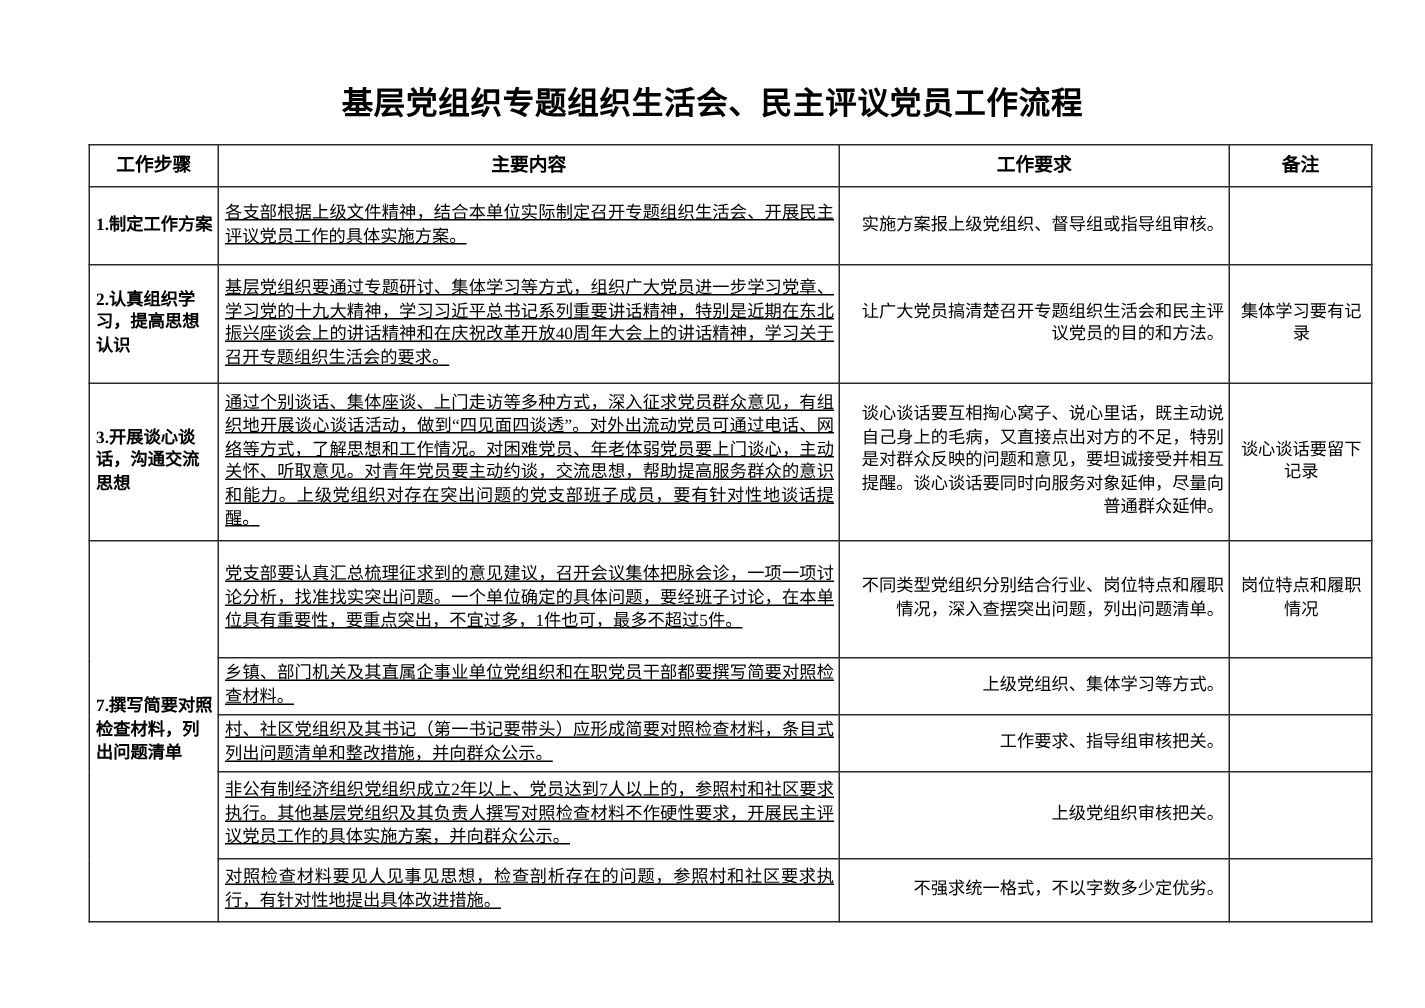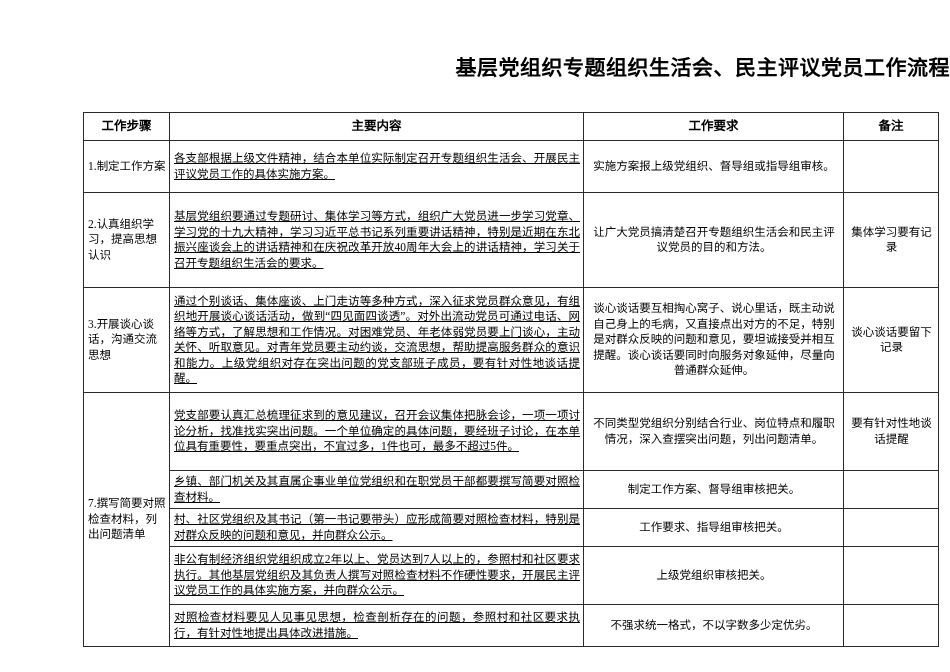--- a/index.html
+++ b/index.html
@@ -20,33 +20,32 @@
     width: 950px;
     height: 672px;
     background: #ffffff;
     box-sizing: border-box;
   }
   .doc-title {
     position: absolute;
     left: 0;
     top: 56px;
     width: 950px;
-    text-align: right;
+    text-align: center;
     font-size: 21px;
     font-weight: bold;
     letter-spacing: 0.5px;
     line-height: 28px;
-    font-family: Liberation Mono, monospace;
+    font-family: Liberation Sans, sans-serif;
   }
   .table-wrap {
     position: absolute;
     left: 59px;
-    top: 112px;
+    top: 96px;
     width: 855px;
-    margin-left: 24px;
   }
   table.flow {
     border-collapse: collapse;
     table-layout: fixed;
     width: 855px;
     background: #ffffff;
   }
   table.flow col.c-step  { width: 86px; }
   table.flow col.c-main  { width: 414px; }
   table.flow col.c-req   { width: 260px; }
@@ -63,38 +62,38 @@
     box-sizing: border-box;
   }
   table.flow th {
     text-align: center;
     font-weight: bold;
     font-size: 12.5px;
     height: 28px;
     padding: 4px 3px;
   }
   td.step-cell {
-    font-weight: normal;
+    font-weight: bold;
     text-align: left;
     font-size: 12px;
     line-height: 17px;
     padding-left: 3px;
     padding-right: 2px;
   }
   td.body-cell {
     text-align: justify;
     text-justify: inter-ideograph;
     text-decoration: underline;
   }
   td.note-cell {
     text-align: center;
     line-height: 15px;
   }
   td.req-cell {
-    text-align: center;
+    text-align: right;
   }
 </style>
 </head>
 <body>
 
 <div class="page">
 
   <div class="doc-title">基层党组织专题组织生活会、民主评议党员工作流程</div>
 
   <div class="table-wrap">
@@ -116,48 +115,48 @@
       <tbody>
 
         <tr>
           <td class="step-cell" rowspan="1" style="height:52px">1.制定工作方案</td>
           <td class="body-cell">各支部根据上级文件精神，结合本单位实际制定召开专题组织生活会、开展民主评议党员工作的具体实施方案。</td>
           <td class="req-cell">实施方案报上级党组织、督导组或指导组审核。</td>
           <td class="note-cell"></td>
         </tr>
 
         <tr>
-          <td class="step-cell" style="height:95px">2.认真组织学习，提高思想认识</td>
+          <td class="step-cell" style="height:79px">2.认真组织学习，提高思想认识</td>
           <td class="body-cell">基层党组织要通过专题研讨、集体学习等方式，组织广大党员进一步学习党章、学习党的十九大精神，学习习近平总书记系列重要讲话精神，特别是近期在东北振兴座谈会上的讲话精神和在庆祝改革开放40周年大会上的讲话精神，学习关于召开专题组织生活会的要求。</td>
           <td class="req-cell">让广大党员搞清楚召开专题组织生活会和民主评议党员的目的和方法。</td>
           <td class="note-cell">集体学习要有记录</td>
         </tr>
 
         <tr>
           <td class="step-cell" style="height:105px">3.开展谈心谈话，沟通交流思想</td>
           <td class="body-cell">通过个别谈话、集体座谈、上门走访等多种方式，深入征求党员群众意见，有组织地开展谈心谈话活动，做到“四见面四谈透”。对外出流动党员可通过电话、网络等方式，了解思想和工作情况。对困难党员、年老体弱党员要上门谈心，主动关怀、听取意见。对青年党员要主动约谈，交流思想，帮助提高服务群众的意识和能力。上级党组织对存在突出问题的党支部班子成员，要有针对性地谈话提醒。</td>
           <td class="req-cell">谈心谈话要互相掏心窝子、说心里话，既主动说自己身上的毛病，又直接点出对方的不足，特别是对群众反映的问题和意见，要坦诚接受并相互提醒。谈心谈话要同时向服务对象延伸，尽量向普通群众延伸。</td>
           <td class="note-cell">谈心谈话要留下记录</td>
         </tr>
 
         <tr>
           <td class="step-cell" rowspan="5">7.撰写简要对照检查材料，列出问题清单</td>
           <td class="body-cell" style="height:78px">党支部要认真汇总梳理征求到的意见建议，召开会议集体把脉会诊，一项一项讨论分析，找准找实突出问题。一个单位确定的具体问题，要经班子讨论，在本单位具有重要性，要重点突出，不宜过多，1件也可，最多不超过5件。</td>
           <td class="req-cell">不同类型党组织分别结合行业、岗位特点和履职情况，深入查摆突出问题，列出问题清单。</td>
-          <td class="note-cell">要有针对性地谈话提醒</td>
+          <td class="note-cell">岗位特点和履职情况</td>
         </tr>
 
         <tr>
           <td class="body-cell" style="height:37px">乡镇、部门机关及其直属企事业单位党组织和在职党员干部都要撰写简要对照检查材料。</td>
-          <td class="req-cell">制定工作方案、督导组审核把关。</td>
+          <td class="req-cell">上级党组织、集体学习等方式。</td>
           <td class="note-cell"></td>
         </tr>
 
         <tr>
-          <td class="body-cell" style="height:37px">村、社区党组织及其书记（第一书记要带头）应形成简要对照检查材料，特别是对群众反映的问题和意见，并向群众公示。</td>
+          <td class="body-cell" style="height:37px">村、社区党组织及其书记（第一书记要带头）应形成简要对照检查材料，条目式列出问题清单和整改措施，并向群众公示。</td>
           <td class="req-cell">工作要求、指导组审核把关。</td>
           <td class="note-cell"></td>
         </tr>
 
         <tr>
           <td class="body-cell" style="height:58px">非公有制经济组织党组织成立2年以上、党员达到7人以上的，参照村和社区要求执行。其他基层党组织及其负责人撰写对照检查材料不作硬性要求，开展民主评议党员工作的具体实施方案，并向群众公示。</td>
           <td class="req-cell">上级党组织审核把关。</td>
           <td class="note-cell"></td>
         </tr>
 

